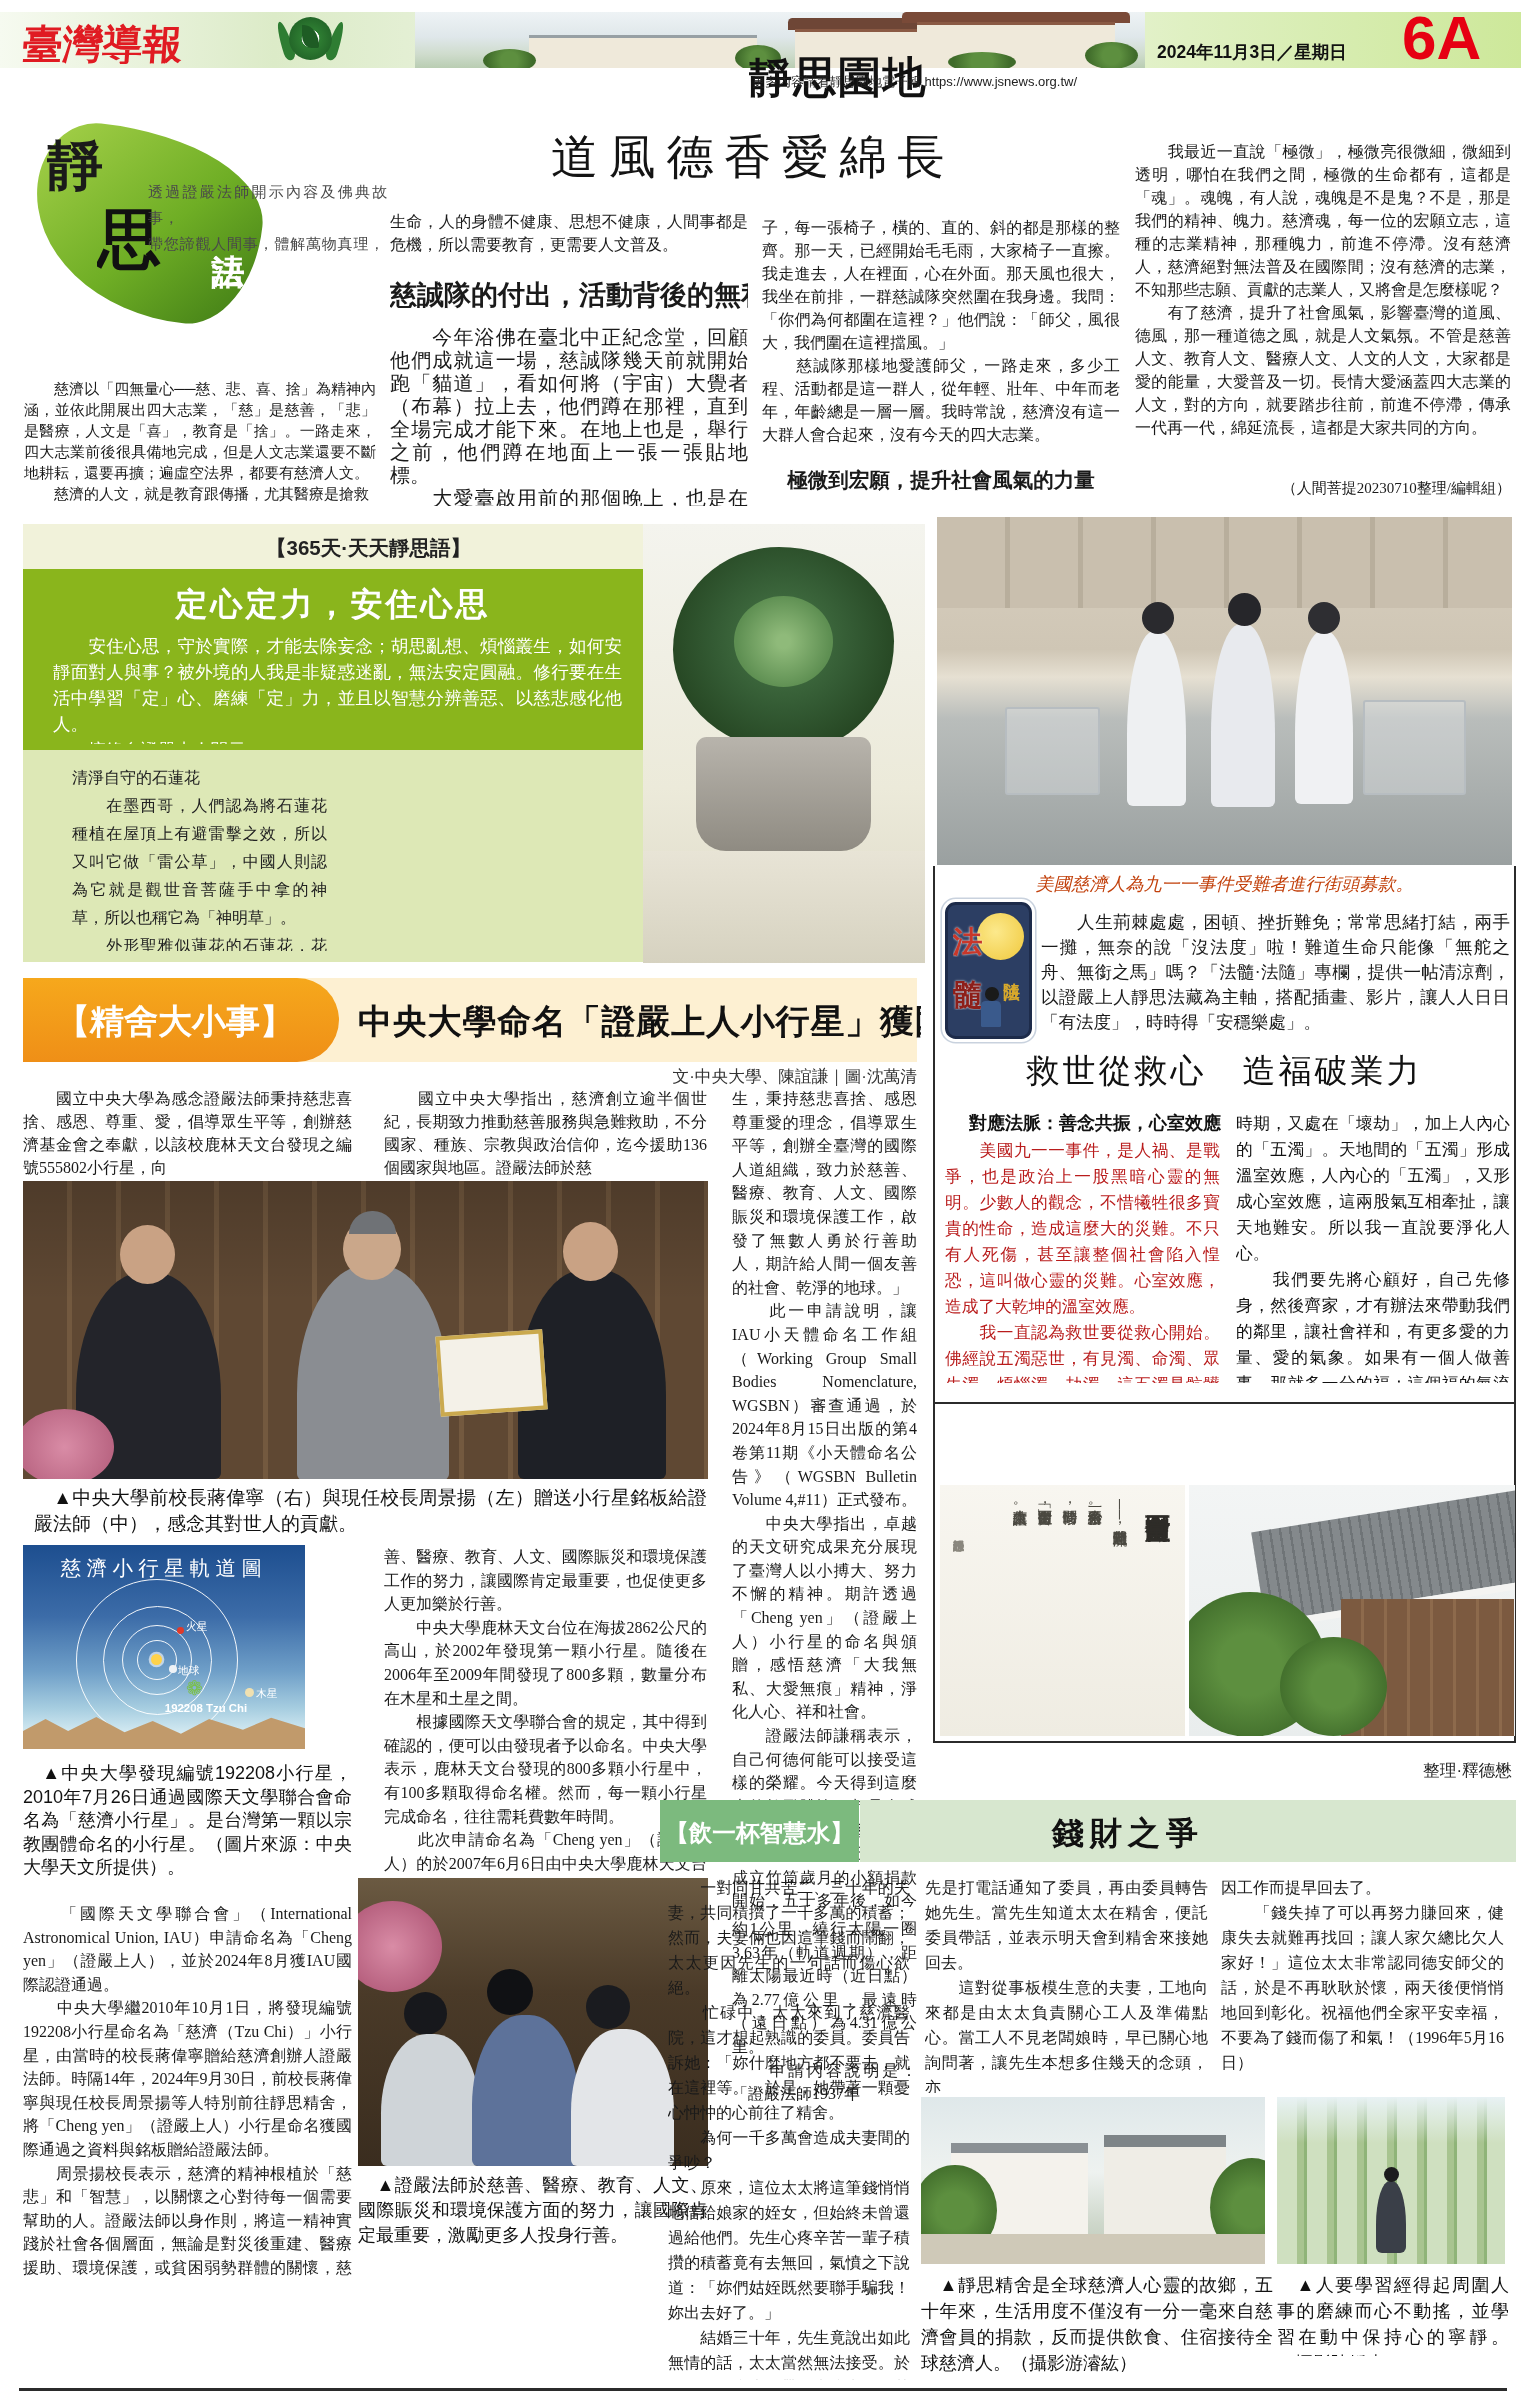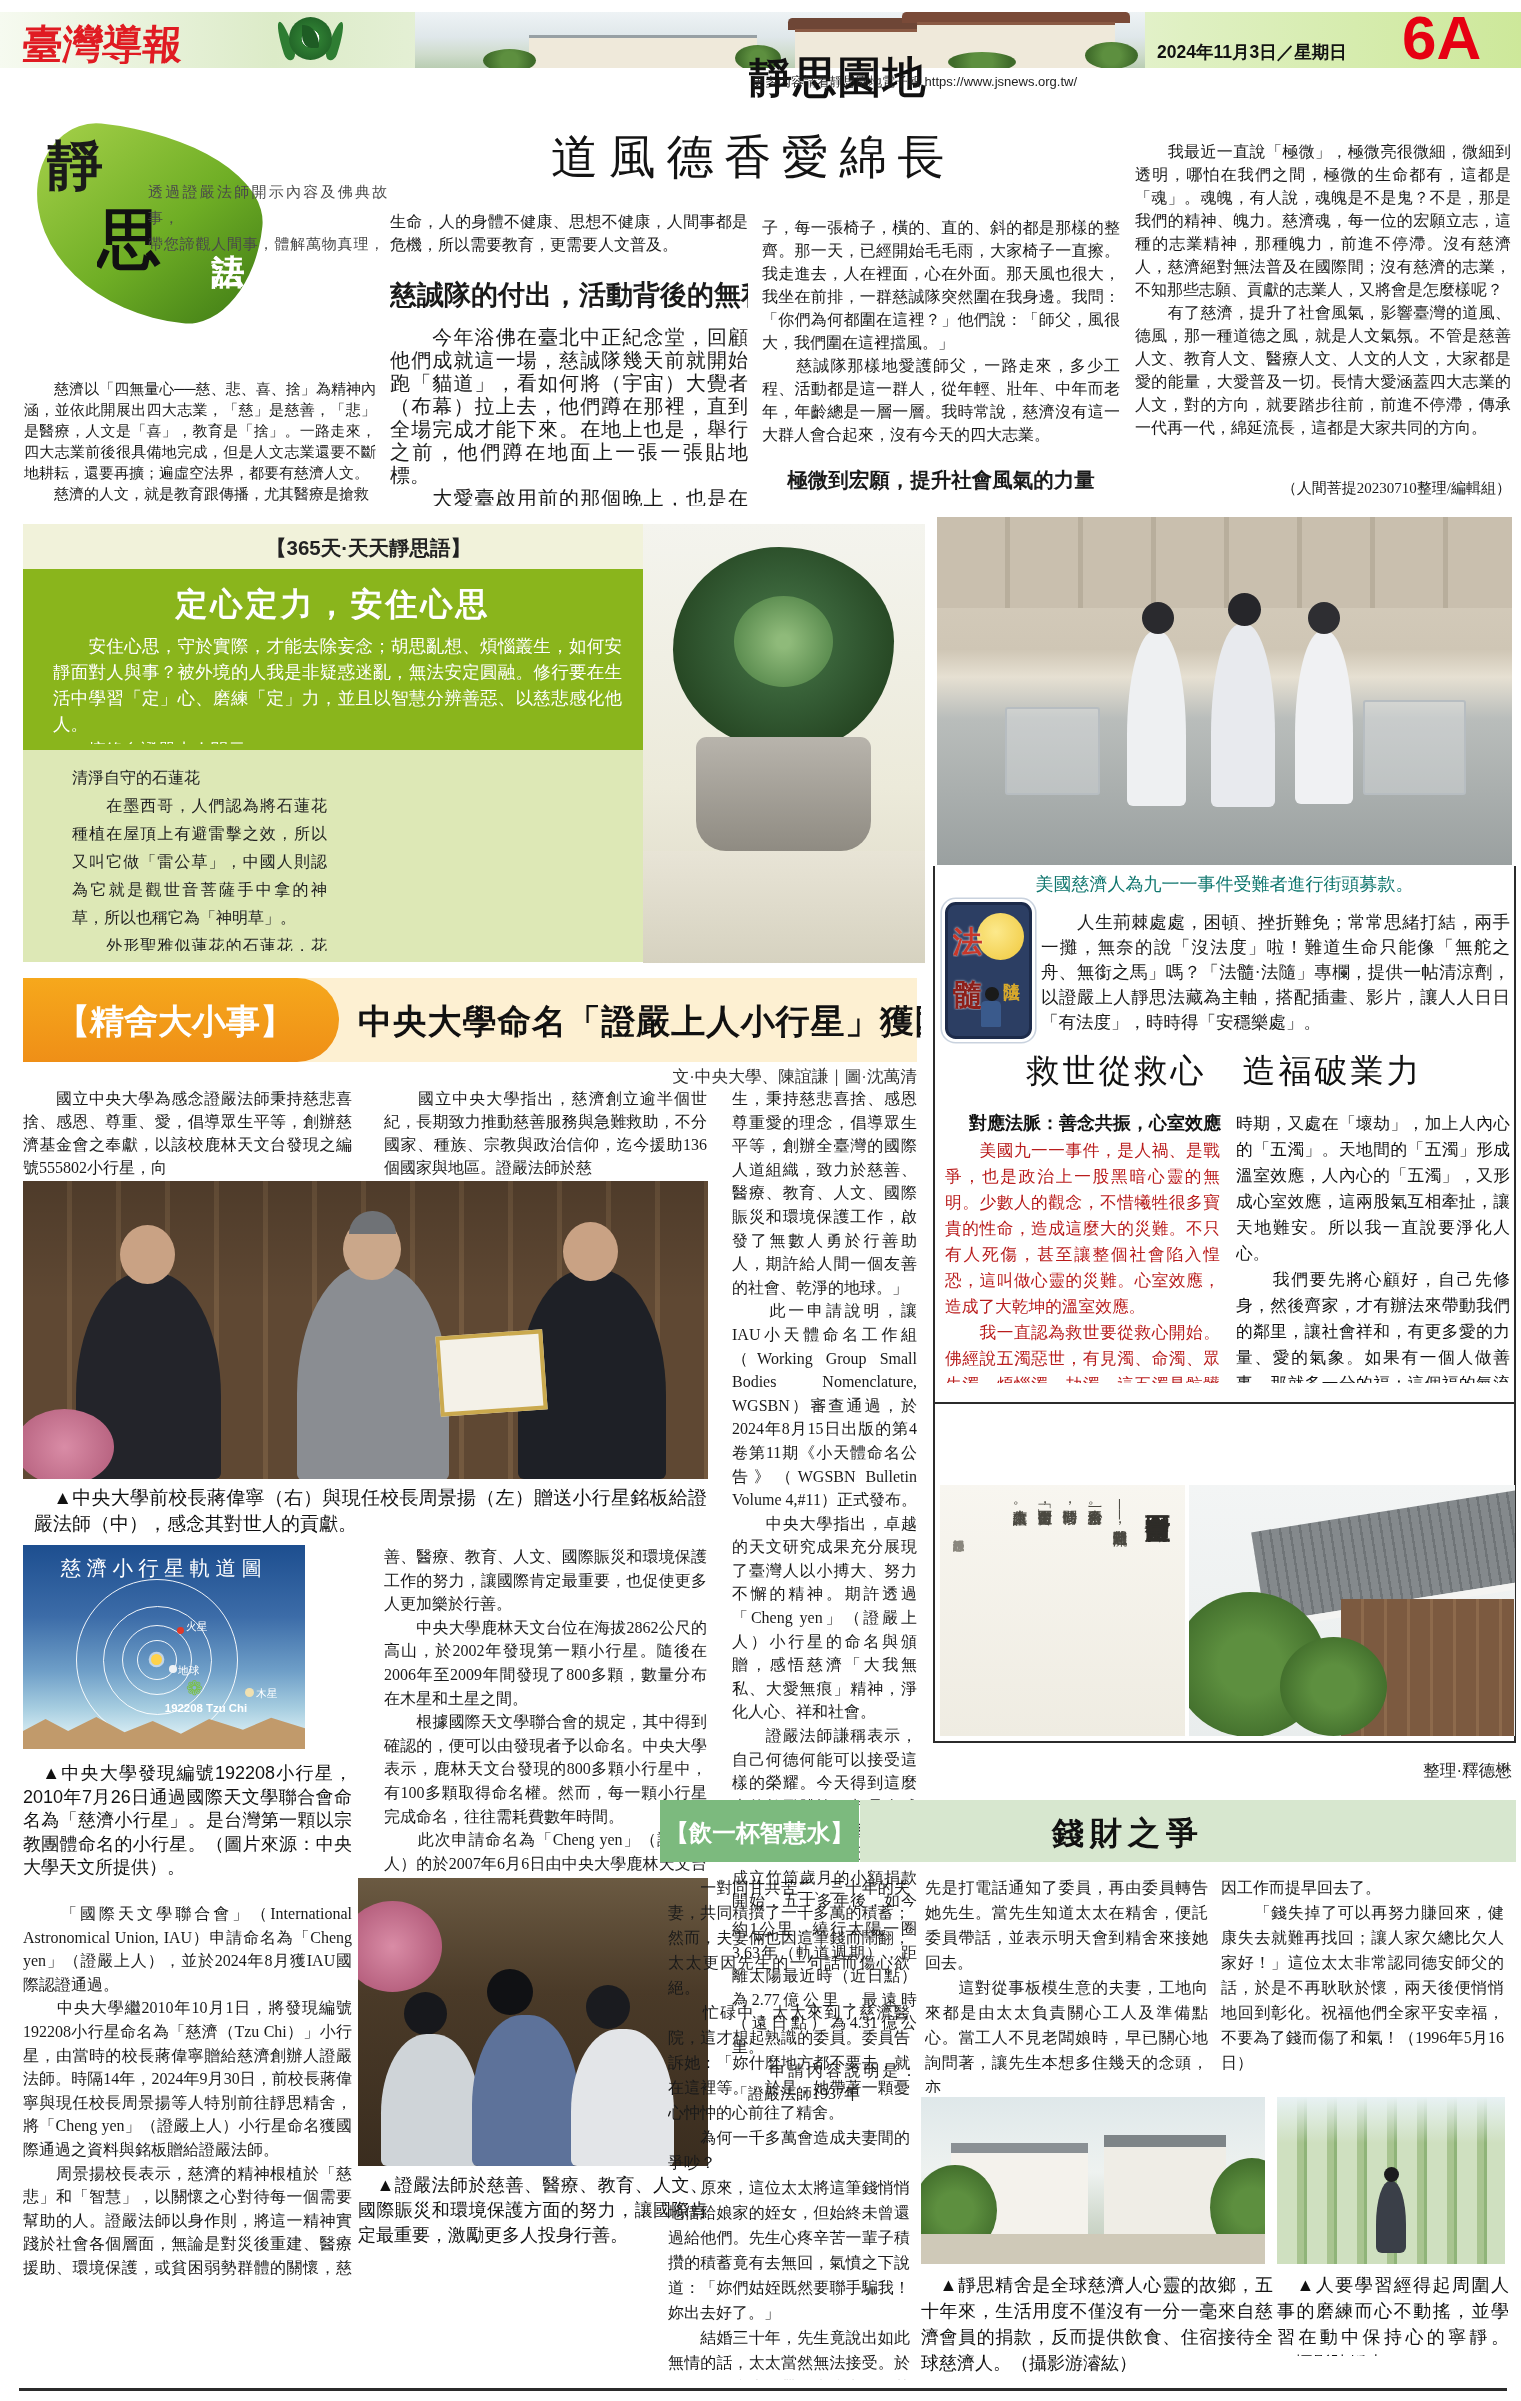--- a/index.html
+++ b/index.html
@@ -119,21 +119,21 @@
     <div class="abs" style="left:0;top:0;width:575px;height:91px;background:repeating-linear-gradient(90deg,#c9bfae 0 68px,#b8ae9c 68px 73px);"></div>
     <div class="cart" style="left:68px;top:190px;width:91px;height:84px;"></div>
     <div class="cart" style="left:426px;top:183px;width:99px;height:91px;"></div>
     <div class="person" style="left:190px;top:114px;width:59px;height:175px;background:#eef0f2;"></div>
     <div class="head" style="left:205px;top:85px;width:32px;height:32px;background:#2a2a2e;"></div>
     <div class="person" style="left:274px;top:107px;width:64px;height:183px;background:#e8eaee;"></div>
     <div class="head" style="left:291px;top:76px;width:33px;height:33px;background:#26262a;"></div>
     <div class="person" style="left:358px;top:114px;width:58px;height:173px;background:#f0f1f3;"></div>
     <div class="head" style="left:371px;top:85px;width:32px;height:32px;background:#2e2e32;"></div>
   </div>
-  <div class="t sans ctr" style="left:937px;top:872px;width:575px;height:24px;font-size:18px;font-weight:500;color:#0f766e;white-space:nowrap;">美國慈濟人為九一一事件受難者進行街頭募款。</div>
+  <div class="t sans ctr" style="left:937px;top:872px;width:575px;height:24px;font-size:18px;font-weight:500;color:#c2410c;white-space:nowrap;font-style:italic;">美國慈濟人為九一一事件受難者進行街頭募款。</div>
 
   <div class="rule" style="left:933px;top:866px;width:1.5px;height:877px;"></div>
   <div class="rule" style="left:1514px;top:866px;width:1.5px;height:877px;"></div>
   <div class="rule" style="left:933px;top:1402px;width:583px;height:1.5px;"></div>
   <div class="rule" style="left:933px;top:1741px;width:583px;height:1.5px;"></div>
 
   <div class="abs" id="fs-icon" style="left:945px;top:902px;width:81px;height:131px;">
     <div class="abs" style="left:29px;top:7.6px;width:47px;height:47px;border-radius:50%;background:radial-gradient(circle at 40% 40%,#fce98c,#f0c83c);"></div>
     <div class="t serif" style="left:4.6px;top:16.7px;width:33px;height:35px;font-size:30px;font-weight:bold;color:#c8372a;text-shadow:0 0 2.3px #fff;">法</div>
     <div class="t serif" style="left:4.6px;top:70px;width:33px;height:35px;font-size:30px;font-weight:bold;color:#8d1f1a;text-shadow:0 0 2.3px #fff;">髓</div>

